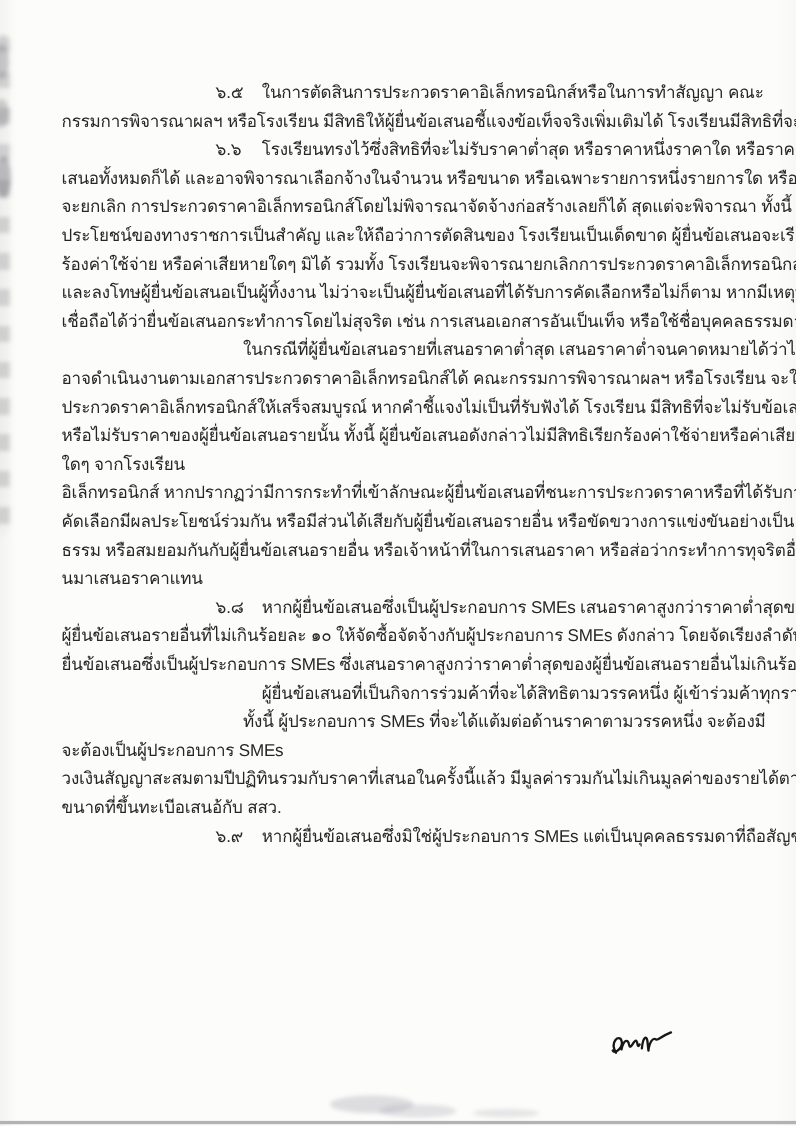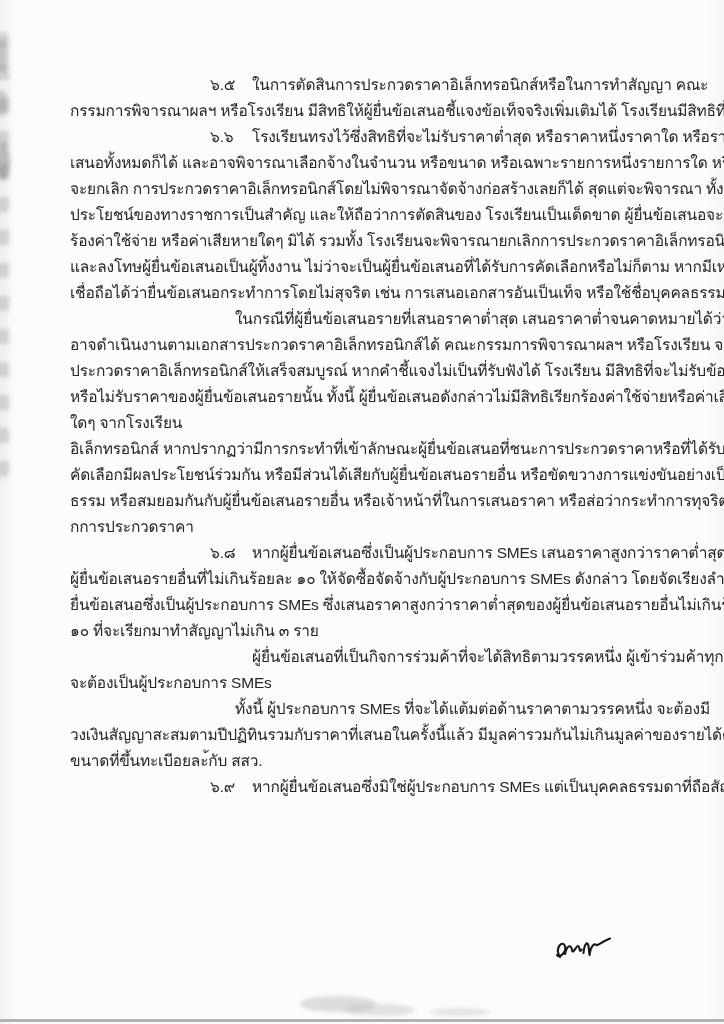--- a/index.html
+++ b/index.html
@@ -9,21 +9,21 @@
   html,body{margin:0;padding:0;background:#e9e9e9;}
   .page{
     position:relative;
     width:724px;height:1024px;
     margin:0 auto;
     background:linear-gradient(90deg,#f3f3f1 0px,var(--paper) 16px,var(--paper) 706px,#f7f7f5 724px);
     overflow:hidden;
     font-family:"Liberation Sans","DejaVu Sans",sans-serif;
   }
   .doc-body{
-    position:absolute;left:70px;top:72px;width:600px;
+    position:absolute;left:56px;top:72px;width:600px;
   }
   .line{
     height:26px;line-height:26px;
     font-size:15.5px;letter-spacing:-0.2px;
     color:var(--ink);
     white-space:nowrap;
     text-rendering:optimizeLegibility;
   }
   .pnum{display:inline-block;margin-left:140px;min-width:42px;}
   .line.sub{padding-left:165px;}
@@ -72,30 +72,29 @@
       <div class="line"><span>และลงโทษผู้ยื่นข้อเสนอเป็นผู้ทิ้งงาน ไม่ว่าจะเป็นผู้ยื่นข้อเสนอที่ได้รับการคัดเลือกหรือไม่ก็ตาม หากมีเหตุที่</span></div>
       <div class="line"><span>เชื่อถือได้ว่ายื่นข้อเสนอกระทำการโดยไม่สุจริต เช่น การเสนอเอกสารอันเป็นเท็จ หรือใช้ชื่อบุคคลธรรมดา</span></div>
       <div class="line sub"><span>ในกรณีที่ผู้ยื่นข้อเสนอรายที่เสนอราคาต่ำสุด เสนอราคาต่ำจนคาดหมายได้ว่าไม่</span></div>
       <div class="line"><span>อาจดำเนินงานตามเอกสารประกวดราคาอิเล็กทรอนิกส์ได้ คณะกรรมการพิจารณาผลฯ หรือโรงเรียน จะให้ผู้</span></div>
       <div class="line"><span>ประกวดราคาอิเล็กทรอนิกส์ให้เสร็จสมบูรณ์ หากคำชี้แจงไม่เป็นที่รับฟังได้ โรงเรียน มีสิทธิที่จะไม่รับข้อเสนอ</span></div>
       <div class="line"><span>หรือไม่รับราคาของผู้ยื่นข้อเสนอรายนั้น ทั้งนี้ ผู้ยื่นข้อเสนอดังกล่าวไม่มีสิทธิเรียกร้องค่าใช้จ่ายหรือค่าเสียหาย</span></div>
       <div class="line"><span>ใดๆ จากโรงเรียน</span></div>
       <div class="line"><span>อิเล็กทรอนิกส์ หากปรากฏว่ามีการกระทำที่เข้าลักษณะผู้ยื่นข้อเสนอที่ชนะการประกวดราคาหรือที่ได้รับการ</span></div>
       <div class="line"><span>คัดเลือกมีผลประโยชน์ร่วมกัน หรือมีส่วนได้เสียกับผู้ยื่นข้อเสนอรายอื่น หรือขัดขวางการแข่งขันอย่างเป็น</span></div>
       <div class="line"><span>ธรรม หรือสมยอมกันกับผู้ยื่นข้อเสนอรายอื่น หรือเจ้าหน้าที่ในการเสนอราคา หรือส่อว่ากระทำการทุจริตอื่นใด</span></div>
-      <div class="line"><span>กการประกวดราคา</span></div>
+      <div class="line"><span>นมาเสนอราคาแทน</span></div>
       <div class="line"><span class="pnum">๖.๘</span><span>หากผู้ยื่นข้อเสนอซึ่งเป็นผู้ประกอบการ SMEs เสนอราคาสูงกว่าราคาต่ำสุดของ</span></div>
       <div class="line"><span>ผู้ยื่นข้อเสนอรายอื่นที่ไม่เกินร้อยละ ๑๐ ให้จัดซื้อจัดจ้างกับผู้ประกอบการ SMEs ดังกล่าว โดยจัดเรียงลำดับผู้</span></div>
       <div class="line"><span>ยื่นข้อเสนอซึ่งเป็นผู้ประกอบการ SMEs ซึ่งเสนอราคาสูงกว่าราคาต่ำสุดของผู้ยื่นข้อเสนอรายอื่นไม่เกินร้อยละ</span></div>
-      <div class="line"><span>๑๐ ที่จะเรียกมาทำสัญญาไม่เกิน ๓ ราย</span></div>
       <div class="line sub2"><span>ผู้ยื่นข้อเสนอที่เป็นกิจการร่วมค้าที่จะได้สิทธิตามวรรคหนึ่ง ผู้เข้าร่วมค้าทุกราย</span></div>
+      <div class="line sub"><span>ทั้งนี้ ผู้ประกอบการ SMEs ที่จะได้แต้มต่อด้านราคาตามวรรคหนึ่ง จะต้องมี</span></div>
       <div class="line"><span>จะต้องเป็นผู้ประกอบการ SMEs</span></div>
-      <div class="line sub"><span>ทั้งนี้ ผู้ประกอบการ SMEs ที่จะได้แต้มต่อด้านราคาตามวรรคหนึ่ง จะต้องมี</span></div>
       <div class="line"><span>วงเงินสัญญาสะสมตามปีปฏิทินรวมกับราคาที่เสนอในครั้งนี้แล้ว มีมูลค่ารวมกันไม่เกินมูลค่าของรายได้ตาม</span></div>
-      <div class="line"><span>ขนาดที่ขึ้นทะเบีอยละ้กับ สสว.</span></div>
+      <div class="line"><span>ขนาดที่ขึ้นทะเบีอเสนอ้กับ สสว.</span></div>
       <div class="line"><span class="pnum">๖.๙</span><span>หากผู้ยื่นข้อเสนอซึ่งมิใช่ผู้ประกอบการ SMEs แต่เป็นบุคคลธรรมดาที่ถือสัญชาติ</span></div>
     </div>
 
   <div class="signature">
     <svg viewBox="0 0 66 32" width="66" height="32" aria-hidden="true">
       <path d="M10 21 C4 11 13 4 15 10 C17 16 9 23 7 19
                M15 18 C17 9 21 8 22 14 C23 19 26 10 28 10 C30 10 29 18 31.5 13.5
                M33.5 17 C34.5 7 37.5 5 38.5 10 L39.5 19
                C40.5 11 43.5 7 46.5 9 C48.5 10 51 6 60 2.5" fill="none" stroke="#171717" stroke-width="2.1" stroke-linecap="round" stroke-linejoin="round"></path>
     </svg>

